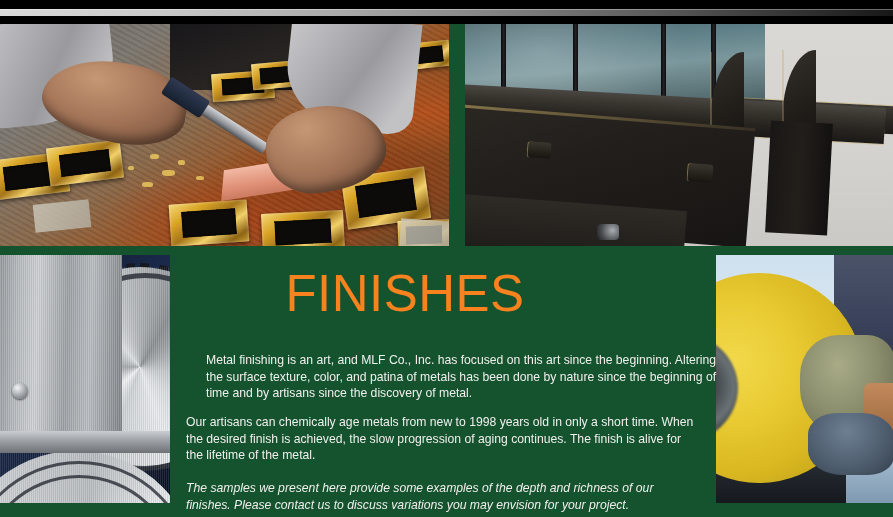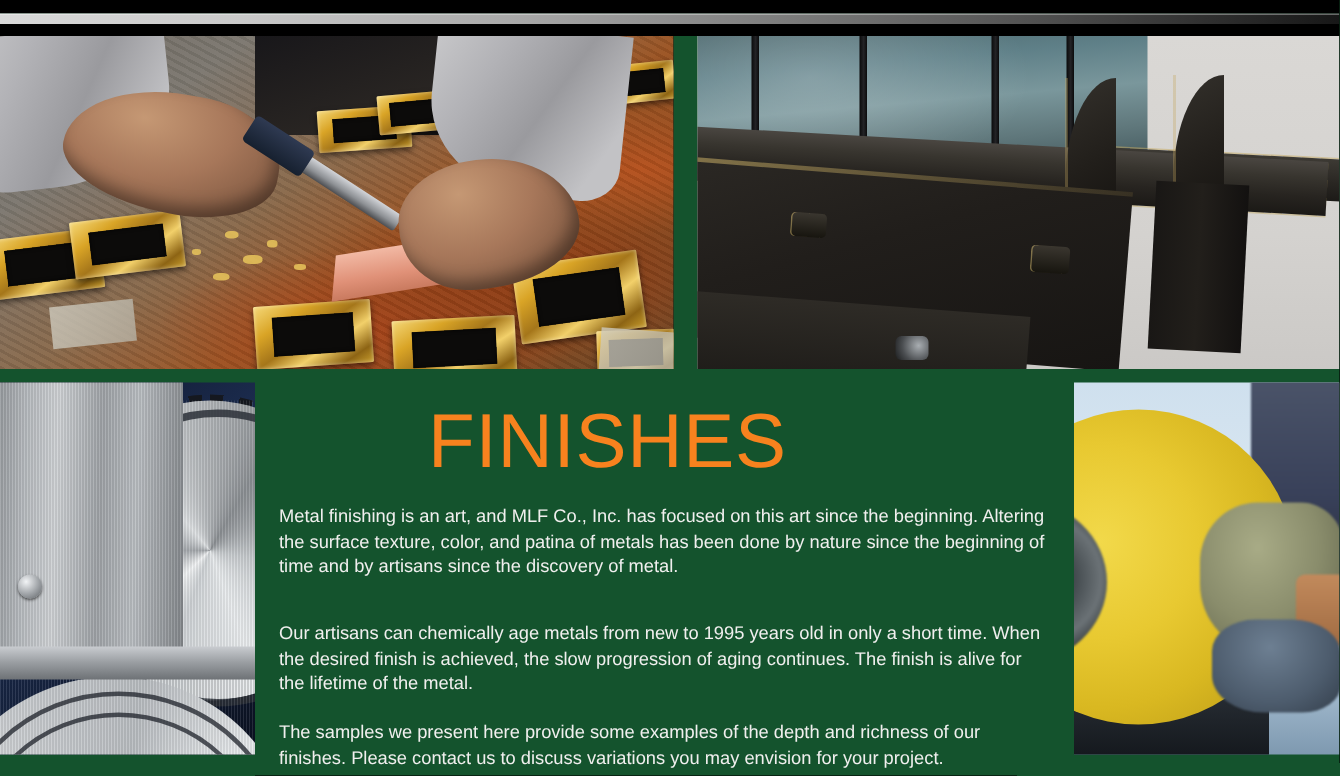--- a/index.html
+++ b/index.html
@@ -394,23 +394,23 @@
   }
   .body-copy {
     position: absolute;
     left: 6px;
     width: 512px;
     color: #f0efee;
     font-size: 12.2px;
     line-height: 16.6px;
     font-weight: 400;
   }
-  #para-1 { top: 72px; }
+  #para-1 { top: 88px; margin-left: 20px; }
   #para-2 { top: 150px; }
-  #para-3 { top: 216px; }
+  #para-3 { top: 216px; font-style: italic; }
 </style>
 </head>
 <body>
 
 <div id="page">
 
   <div class="top-strip"></div>
   <div class="top-rule"></div>
   <div class="top-gap"></div>
 
@@ -512,17 +512,17 @@
     <div class="wh-wheel"></div>
     <div class="wh-hub"></div>
     <div class="wh-glove"></div>
     <div class="wh-part"></div>
     <div class="wh-glove2"></div>
   </div>
 
   <div id="content">
     <div id="page-title">FINISHES</div>
     <p class="body-copy" id="para-1">Metal finishing is an art, and MLF Co., Inc. has focused on this art since the beginning. Altering the surface texture, color, and patina of metals has been done by nature since the beginning of time and by artisans since the discovery of metal.</p>
-    <p class="body-copy" id="para-2">Our artisans can chemically age metals from new to 1995 years old in only a short time. When the desired finish is achieved, the slow progression of aging continues. The  finish is alive for the lifetime of the metal.</p>
+    <p class="body-copy" id="para-2">Our artisans can chemically age metals from new to 1998 years old in only a short time. When the desired finish is achieved, the slow progression of aging continues. The  finish is alive for the lifetime of the metal.</p>
     <p class="body-copy" id="para-3">The samples we present here provide some examples of the depth and richness of our finishes. Please contact us to discuss variations you may envision for your project.</p>
   </div>
 
 </div>
 
 </body></html>

